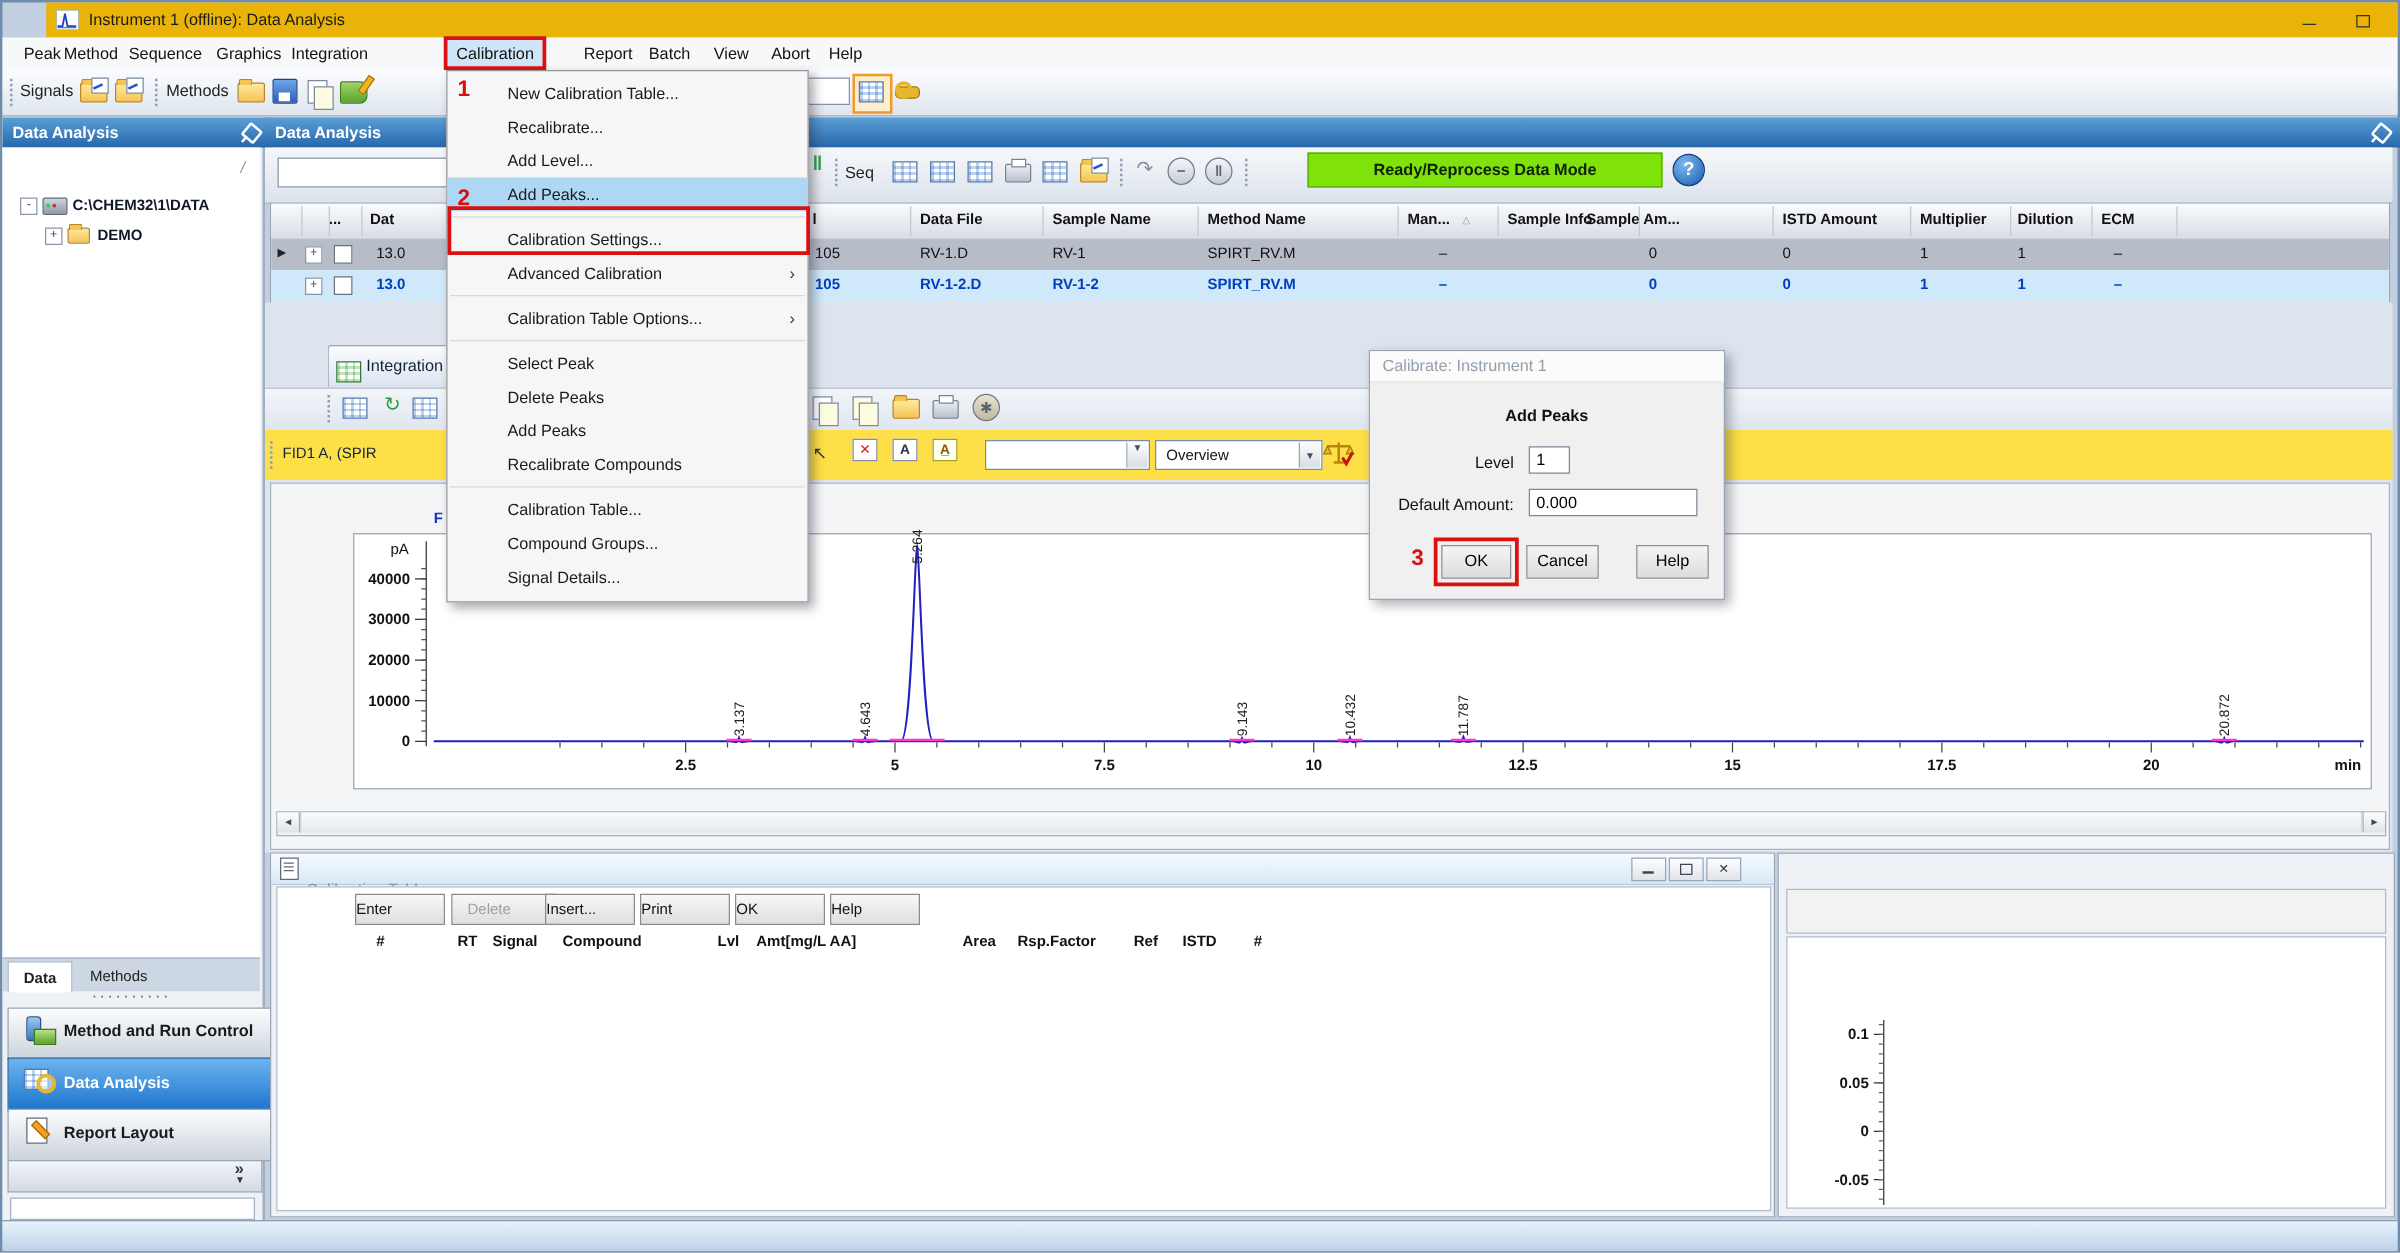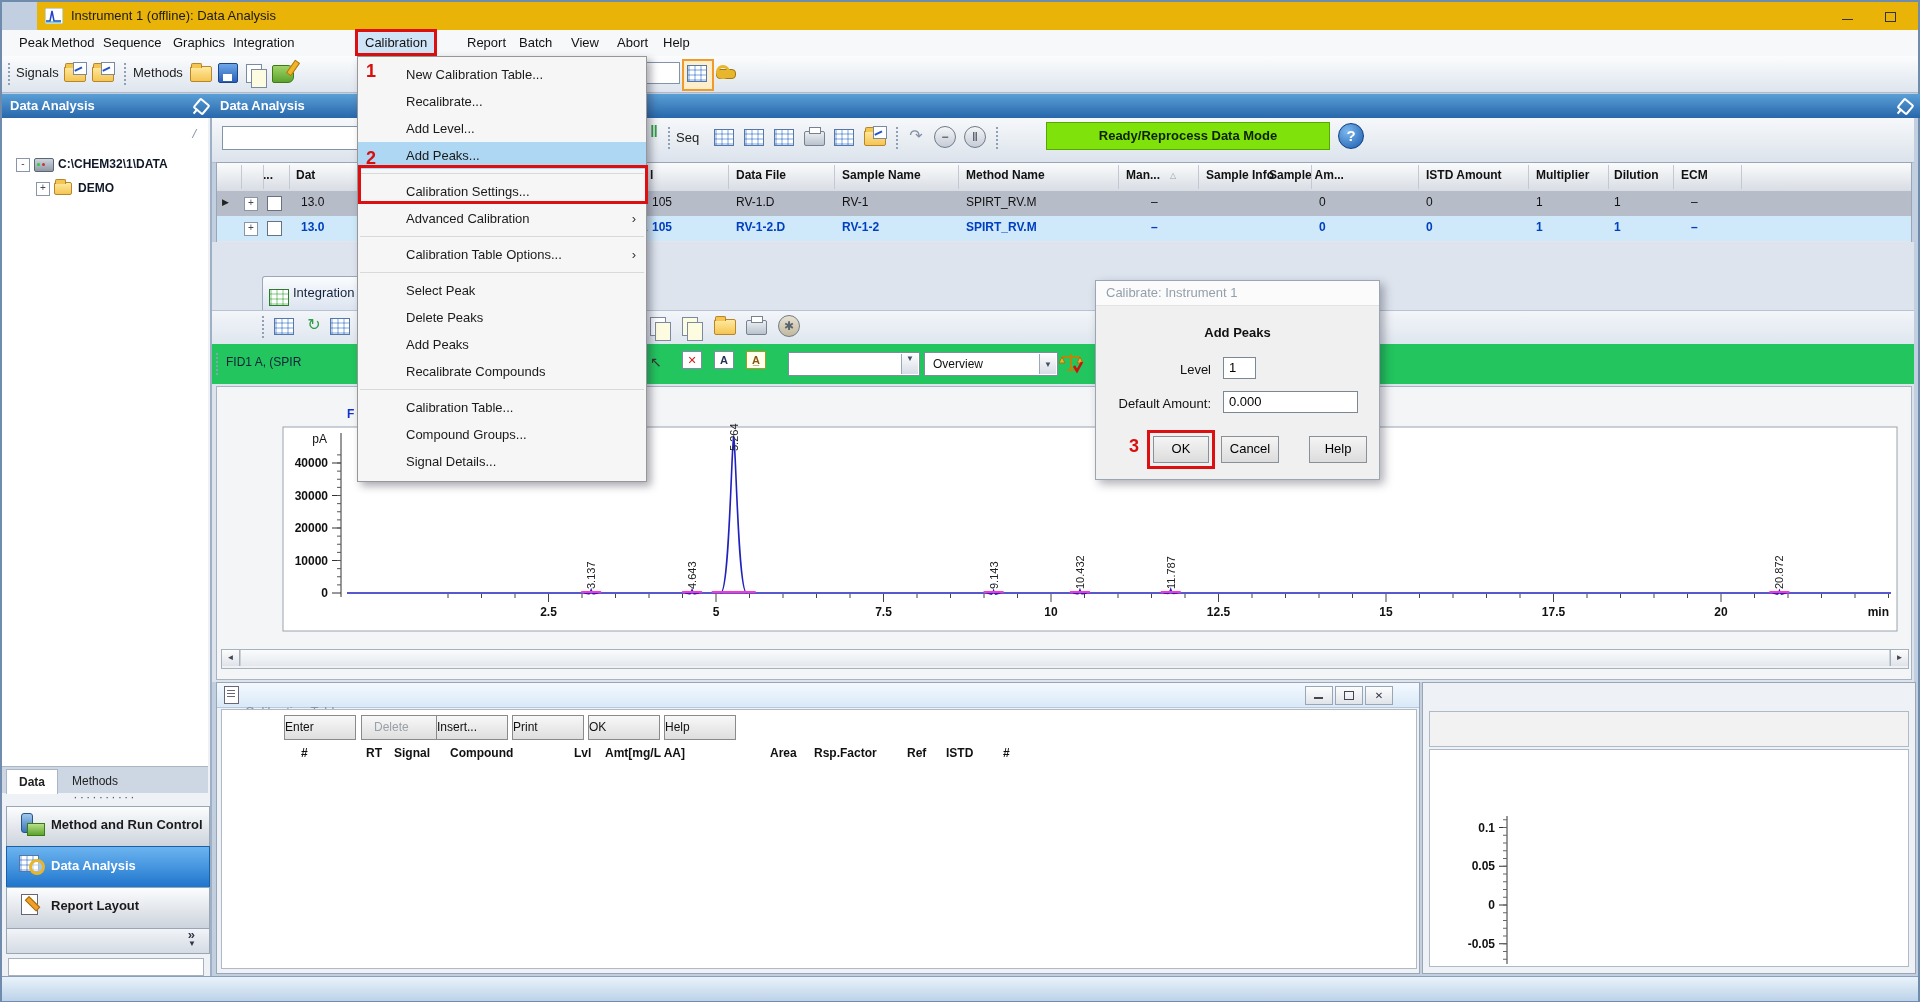--- a/index.html
+++ b/index.html
@@ -66,21 +66,21 @@
   .row2 .cell{color:#0040c0;font-weight:bold;}
   .expander{width:12px;height:12px;background:#fff;border:1px solid #8a96a8;font-size:10px;line-height:10px;text-align:center;color:#445;}
   .chk{width:13px;height:13px;background:#fff;border:1px solid #66727f;}
   
   #dialog{left:1095px;top:280px;width:283px;height:198px;background:#f0f0f0;border:1px solid #9aa6b2;box-shadow:4px 4px 9px rgba(30,30,50,.35);z-index:45;}
   #dialog .dtitle{height:24px;background:#fbfbfb;border-bottom:1px solid #e3e3e3;color:#93a0ac;font-size:13px;line-height:24px;padding-left:10px;}
   .dlabel{font-size:13px;color:#111;}
   .dinput{background:#fff;border:1px solid #7a8794;font-size:13px;padding-left:5px;}
   .dbtn{background:linear-gradient(#f5f5f5,#dcdcdc);border:1px solid #8a9097;font-size:13px;text-align:center;line-height:24px;}
   
-  .navbtn{left:4px;width:202px;background:linear-gradient(#fcfdfe,#ccd3dc);border:1px solid #9aa6b4;font-size:13px;font-weight:bold;color:#1a1a1a;}
+  .navbtn{left:4px;width:202px;background:linear-gradient(#fcfdfe,#ccd3dc);border:1px solid #9aa6b4;font-size:13px;font-weight:bold;color:#1a1a1a;padding-left:12px;}
   .navbtn.sel{background:linear-gradient(#6cb4f0,#1d74cc);color:#fff;border-color:#1860a8;}
   .navic{position:absolute;left:12px;top:6px;width:26px;height:24px;}
   .tab{font-size:12px;color:#222;text-align:center;}
   svg text{font-family:"Liberation Sans","DejaVu Sans",sans-serif;}
 </style>
 </head>
 <body>
 
 <div id="app">
 
@@ -350,21 +350,21 @@
         <div class="folder"></div>
       </div>
     <div class="abs tbtn" style="left:534px;top:2px">
         <div class="printer"></div>
       </div>
     <div class="abs tbtn" style="left:566px;top:2px">
         <div class="circle-ic" style="background:linear-gradient(#e8e2d2,#c2b89e)">✱</div>
       </div>
   </div>
 
-  <div class="abs" style="left:212px;top:344px;width:1702px;height:40px;background:#22c55e">
+  <div class="abs" style="left:212px;top:344px;width:1702px;height:40px;background:#fde047">
     <div class="abs grip" style="left:4px;top:9px"></div>
     <div class="abs txt" style="left:14px;top:11px;font-size:12px;color:#13233a">FID1 A, (SPIR</div>
     <div class="abs tbtn cursor-ic" style="left:438px;top:7px">↖</div>
     <div class="abs tbtn" style="left:470px;top:7px">
         <div style="width:18px;height:16px;background:#fff;border:1px solid #88a;color:#c22;font-size:11px;font-weight:bold;text-align:center;line-height:16px">✕</div>
       </div>
     <div class="abs tbtn" style="left:502px;top:7px">
         <div style="width:18px;height:16px;background:#fff;border:1px solid #88a;color:#235;font-size:11px;font-weight:bold;text-align:center;line-height:16px">A</div>
       </div>
     <div class="abs tbtn" style="left:534px;top:7px">

